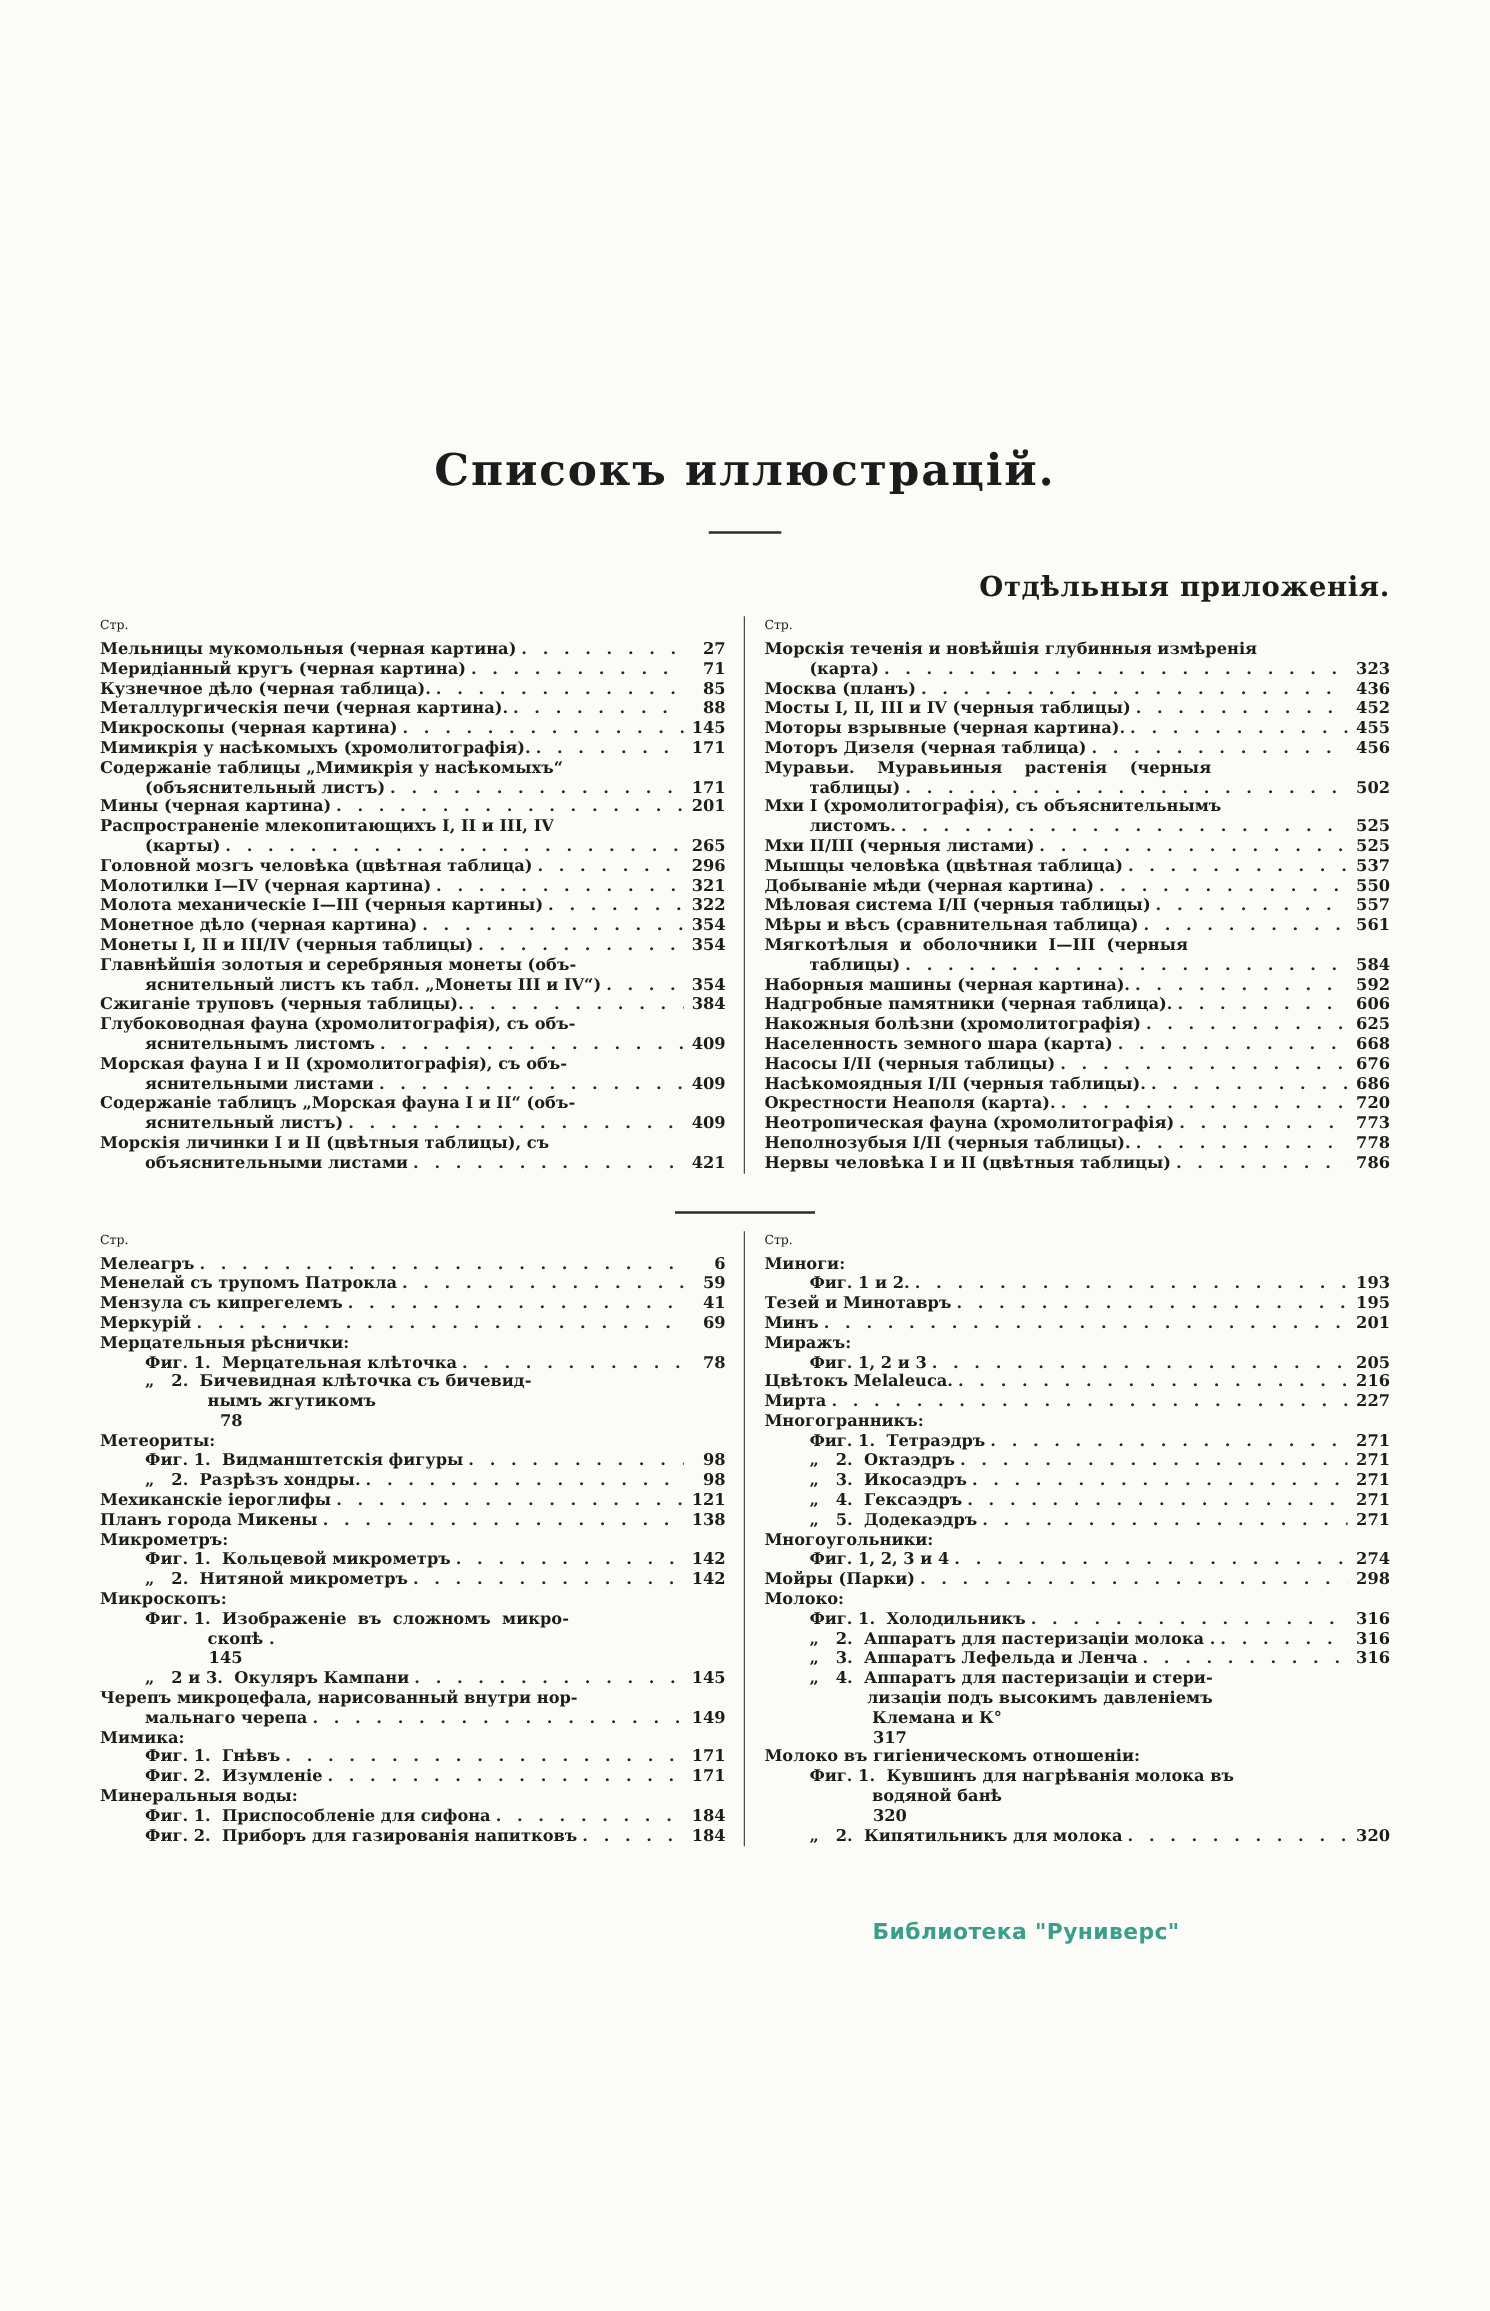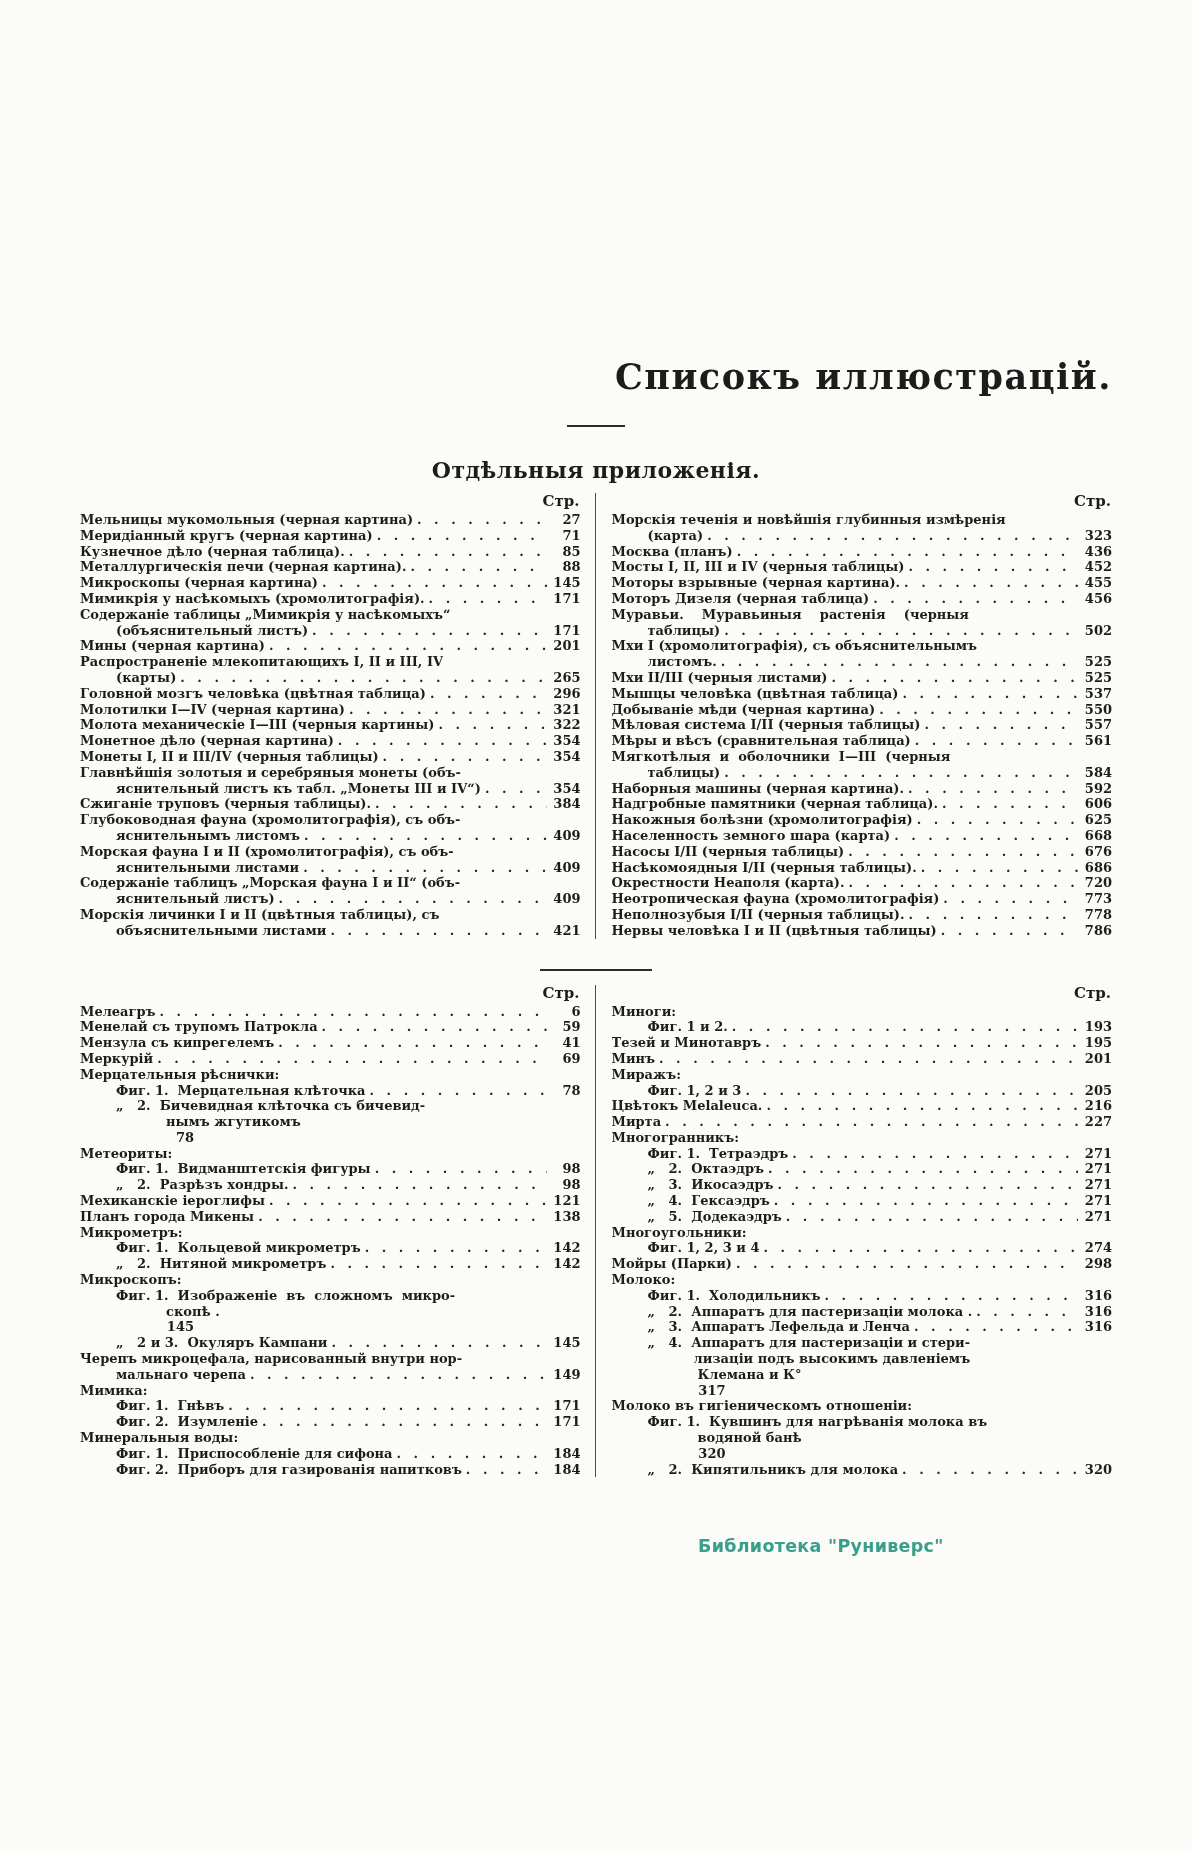--- a/index.html
+++ b/index.html
@@ -12,52 +12,51 @@
     color: #1c1c1c;
     overflow: hidden;
   }
   .page-content {
     width: 1032px;
     margin: 0 auto;
     padding-top: 356px;
   }
   .title {
     margin: 0;
-    text-align: right;
+    text-align: center;
     font-size: 35px;
     font-weight: bold;
     letter-spacing: 1.5px;
   }
   .title-rule {
     width: 58px;
     height: 2px;
     background: #2b2b2b;
     margin: 28px auto 0;
   }
   .section-heading {
     margin: 30px 0 10px;
-    text-align: center;
+    text-align: right;
     font-size: 22px;
     font-weight: bold;
     letter-spacing: 0.5px;
   }
   .section-rule {
     width: 112px;
     height: 2px;
     background: #2b2b2b;
     margin: 30px auto 14px;
   }
   .columns { display: flex; align-items: stretch; }
   .column { flex: 1; min-width: 0; }
   .column.col-left  { padding-right: 14px; }
   .column.col-right { border-left: 1px solid #4c4c4c; padding-left: 16px; }
   .page-col-header {
-    text-align: right;
-    font-weight: bold;
-    font-size: 15px;
+    font-weight: normal;
+    font-size: 10px;
     line-height: 16px;
     margin-bottom: 3px;
     padding-right: 1px;
   }
   .line {
     display: flex;
     align-items: baseline;
     font-size: 13px;
     font-weight: bold;
     line-height: 15.8px;

